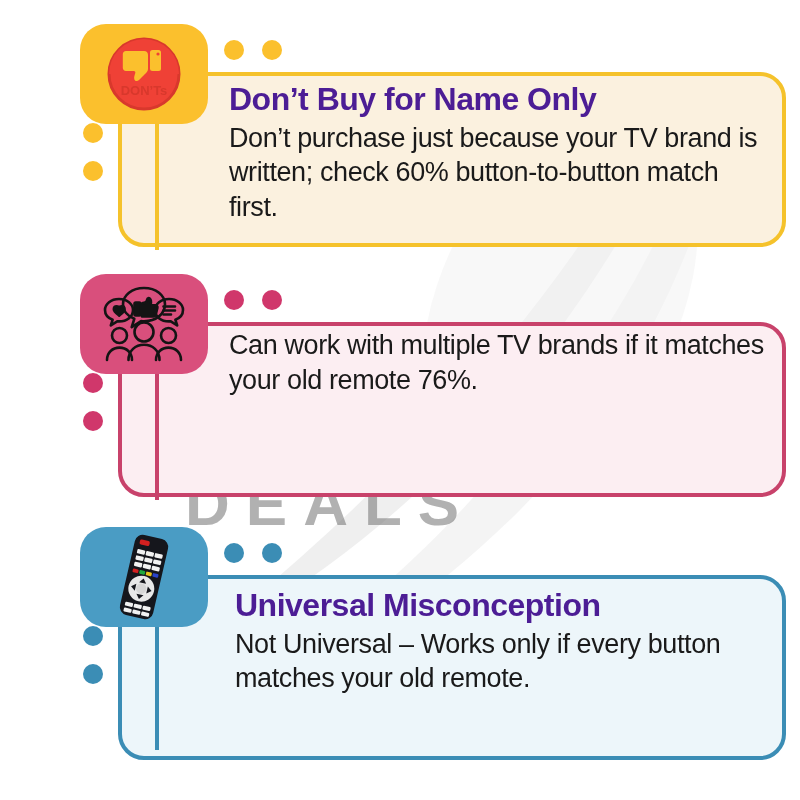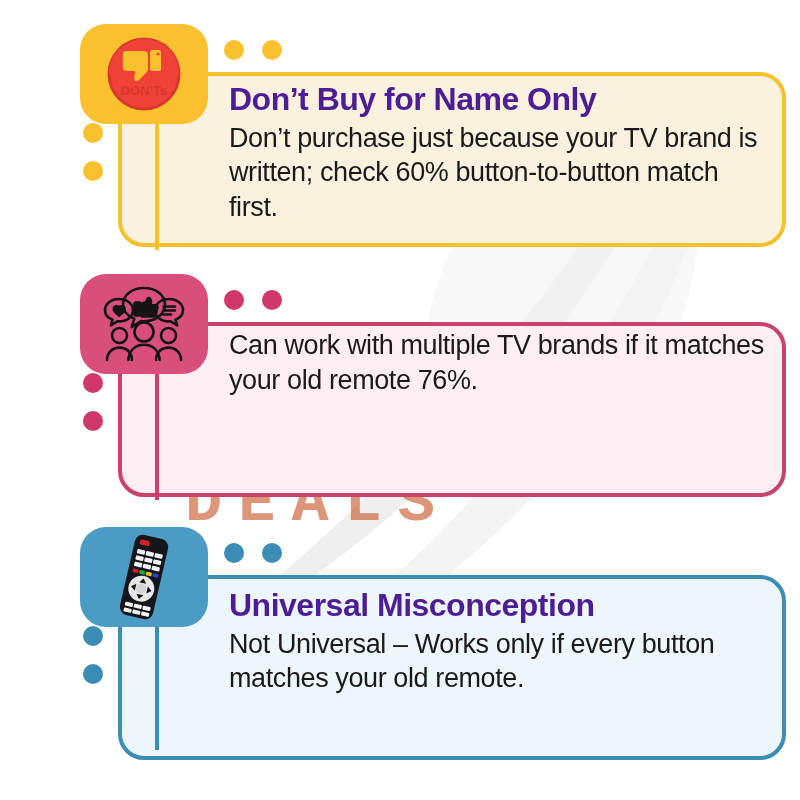--- a/index.html
+++ b/index.html
@@ -29,23 +29,23 @@
     pointer-events: none;
     z-index: 0;
   }
   .wm-text {
     position: absolute;
     left: 185px;
     top: 468px;
     font-size: 62px;
     font-weight: 700;
     letter-spacing: 16px;
-    color: #c2410c;
+    color: #737373;
     opacity: .55;
-    font-family: Liberation Mono, monospace;
+    font-family: Liberation Sans, sans-serif;
   }
 
   
   .card-group {
     position: absolute;
     z-index: 2;
   }
 
   
   .card {
@@ -262,19 +262,19 @@
           <rect x="44.5" y="79" width="8" height="4" rx="1" fill="#f2f2f2"></rect>
         </g>
       </svg>
     </div>
 
     <div class="dot top" style="left:224px; top:543px; background:#3B8DB5;"></div>
     <div class="dot top" style="left:262px; top:543px; background:#3B8DB5;"></div>
     <div class="dot side" style="left:83px; top:626px; background:#3B8DB5;"></div>
     <div class="dot side" style="left:83px; top:664px; background:#3B8DB5;"></div>
 
-    <div class="card-text" style="left:229px; top:588px; width:540px;">
+    <div class="card-text" style="left:235px; top:588px; width:540px;">
       <div class="card-title">Universal Misconception</div>
       <div class="card-body">Not Universal – Works only if every button matches your old remote.</div>
     </div>
   </div>
 
 </div>
 
 </body></html>

